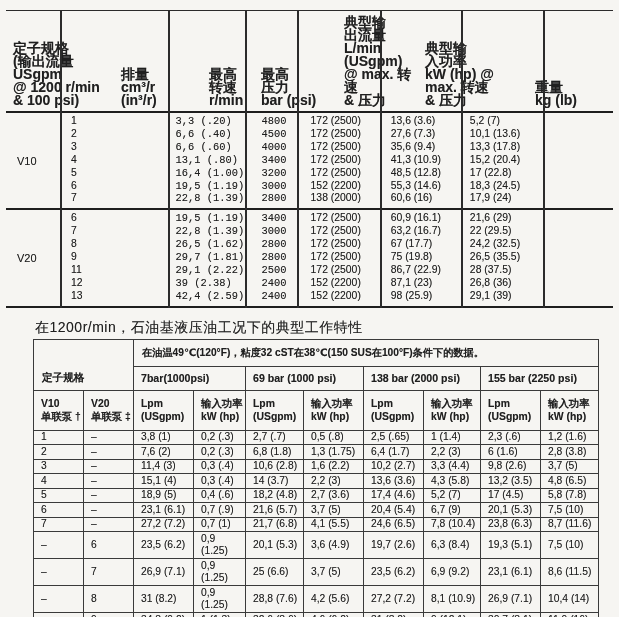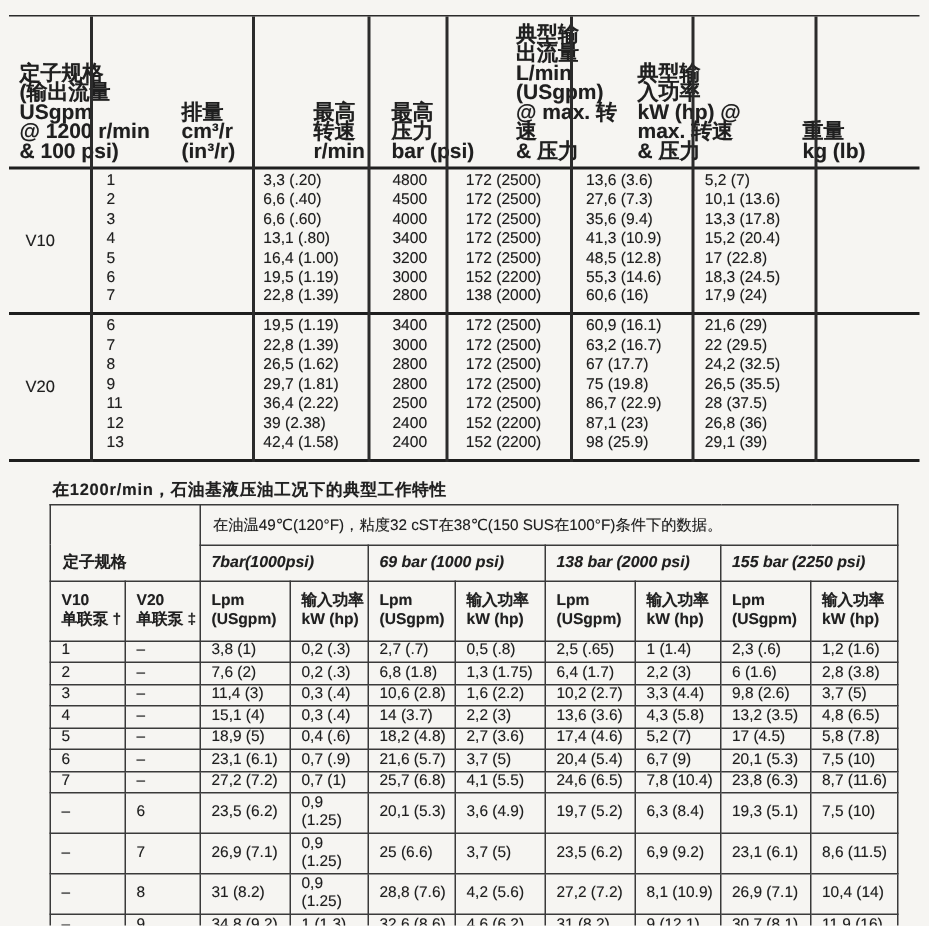--- a/index.html
+++ b/index.html
@@ -22,32 +22,32 @@
   .t1-head .c0 { padding-left: 4px; }
   .t1-group { display: flex; align-items: stretch; border-bottom: 2.2px solid #1e1e1e; }
   .t1c.c0 { width: 54px; }  .t1c.c1 { width: 108px; }
   .t1c.c2 { width: 88px; }  .t1c.c3 { width: 52px; }
   .t1c.c4 { width: 83px; }  .t1c.c5 { width: 81px; }
   .t1c.c6 { width: 82px; }  .t1c.c7 { width: 70px; margin-left: 28px; }
   .series { display: flex; align-items: center; padding-left: 11px; font-size: 11px; }
   .t1-mid { width: 483px; padding: 2px 0 3px 0; }
   .t1-row { display: flex; }
   .t1-row .t1c { font-size: 10.4px; line-height: 12.9px; padding: 0 2px 0 11px; }
-  .t1-row .t1c.c2, .t1-row .t1c.c3 { padding-left: 10px; }
+  .t1-row .t1c.c2, .t1-row .t1c.c3 { padding-left: 10px; font-family: Liberation Mono, monospace; }
   .t1-row .t1c.c4 { padding-left: 8px; }
   .t1-row .t1c.c5, .t1-row .t1c.c6 { padding-left: 7px; }
   .weight { display: flex; align-items: center; padding-left: 8px;
             white-space: pre-line; font-size: 10.4px; line-height: 13.5px; }
   
-  .t2-title { margin: 11px 0 2px 35px; font-size: 11px; font-weight: 700; letter-spacing: .5px; }
+  .t2-title { margin: 11px 0 2px 35px; font-size: 14px; font-weight: 400; letter-spacing: .5px; }
   table.t2 { border-collapse: collapse; table-layout: fixed; width: 565px; margin-left: 33px; }
   .t2 td, .t2 th { border: 1.4px solid #3a3a3a; text-align: left; vertical-align: middle; }
-  .t2 .note-cell { height: 27px; font-size: 10.2px; font-weight: 400; padding: 2px 2px 2px 8px; }
+  .t2 .note-cell { height: 27px; font-size: 10.2px; font-weight: 700; padding: 2px 2px 2px 8px; }
   .t2 .stator-cell { vertical-align: bottom; font-weight: 600; font-size: 10.6px; padding: 0 0 5px 8px; }
-  .t2 .press-cell { height: 24px; font-weight: 700; font-size: 10.6px; padding-left: 7px; font-style: italic; }
+  .t2 .press-cell { height: 24px; font-weight: 700; font-size: 10.6px; padding-left: 7px; }
   .t2 .sub-cell { height: 40px; font-weight: 700; font-size: 10.4px; line-height: 13px;
                   white-space: pre-line; padding: 2px 2px 3px 7px; }
   .t2 tbody td { height: 12.6px; line-height: 12.5px; font-size: 10.3px; padding: .5px 2px .5px 7px; }
 </style>
 </head>
 <body>
 
 <div class="t1">
   <div class="vl" style="left:54px"></div>
   <div class="vl" style="left:162px"></div>
@@ -189,39 +189,39 @@
           <div class="t1c c1">9</div>
           <div class="t1c c2">29,7 (1.81)</div>
           <div class="t1c c3">2800</div>
           <div class="t1c c4">172 (2500)</div>
           <div class="t1c c5">75 (19.8)</div>
           <div class="t1c c6">26,5 (35.5)</div>
         </div>
 
         <div class="t1-row">
           <div class="t1c c1">11</div>
-          <div class="t1c c2">36,4 (2.22)</div>
+          <div class="t1c c2">29,1 (2.22)</div>
           <div class="t1c c3">2500</div>
           <div class="t1c c4">172 (2500)</div>
           <div class="t1c c5">86,7 (22.9)</div>
           <div class="t1c c6">28 (37.5)</div>
         </div>
 
         <div class="t1-row">
           <div class="t1c c1">12</div>
           <div class="t1c c2">39 (2.38)</div>
           <div class="t1c c3">2400</div>
           <div class="t1c c4">152 (2200)</div>
           <div class="t1c c5">87,1 (23)</div>
           <div class="t1c c6">26,8 (36)</div>
         </div>
 
         <div class="t1-row">
           <div class="t1c c1">13</div>
-          <div class="t1c c2">42,4 (1.58)</div>
+          <div class="t1c c2">42,4 (2.59)</div>
           <div class="t1c c3">2400</div>
           <div class="t1c c4">152 (2200)</div>
           <div class="t1c c5">98 (25.9)</div>
           <div class="t1c c6">29,1 (39)</div>
         </div>
       </div>
   </div>
 </div>
 
 <div class="t2-title">在1200r/min，石油基液压油工况下的典型工作特性</div>
@@ -351,36 +351,36 @@
         <td>6,7 (9)</td>
         <td>20,1 (5.3)</td>
         <td>7,5 (10)</td>
       </tr>
 
       <tr>
         <td>7</td>
         <td>–</td>
         <td>27,2 (7.2)</td>
         <td>0,7 (1)</td>
-        <td>25,7 (6.8)</td>
+        <td>21,7 (6.8)</td>
         <td>4,1 (5.5)</td>
         <td>24,6 (6.5)</td>
         <td>7,8 (10.4)</td>
         <td>23,8 (6.3)</td>
         <td>8,7 (11.6)</td>
       </tr>
 
       <tr>
         <td>–</td>
         <td>6</td>
         <td>23,5 (6.2)</td>
         <td>0,9 (1.25)</td>
         <td>20,1 (5.3)</td>
         <td>3,6 (4.9)</td>
-        <td>19,7 (5.2)</td>
+        <td>19,7 (2.6)</td>
         <td>6,3 (8.4)</td>
         <td>19,3 (5.1)</td>
         <td>7,5 (10)</td>
       </tr>
 
       <tr>
         <td>–</td>
         <td>7</td>
         <td>26,9 (7.1)</td>
         <td>0,9 (1.25)</td>

